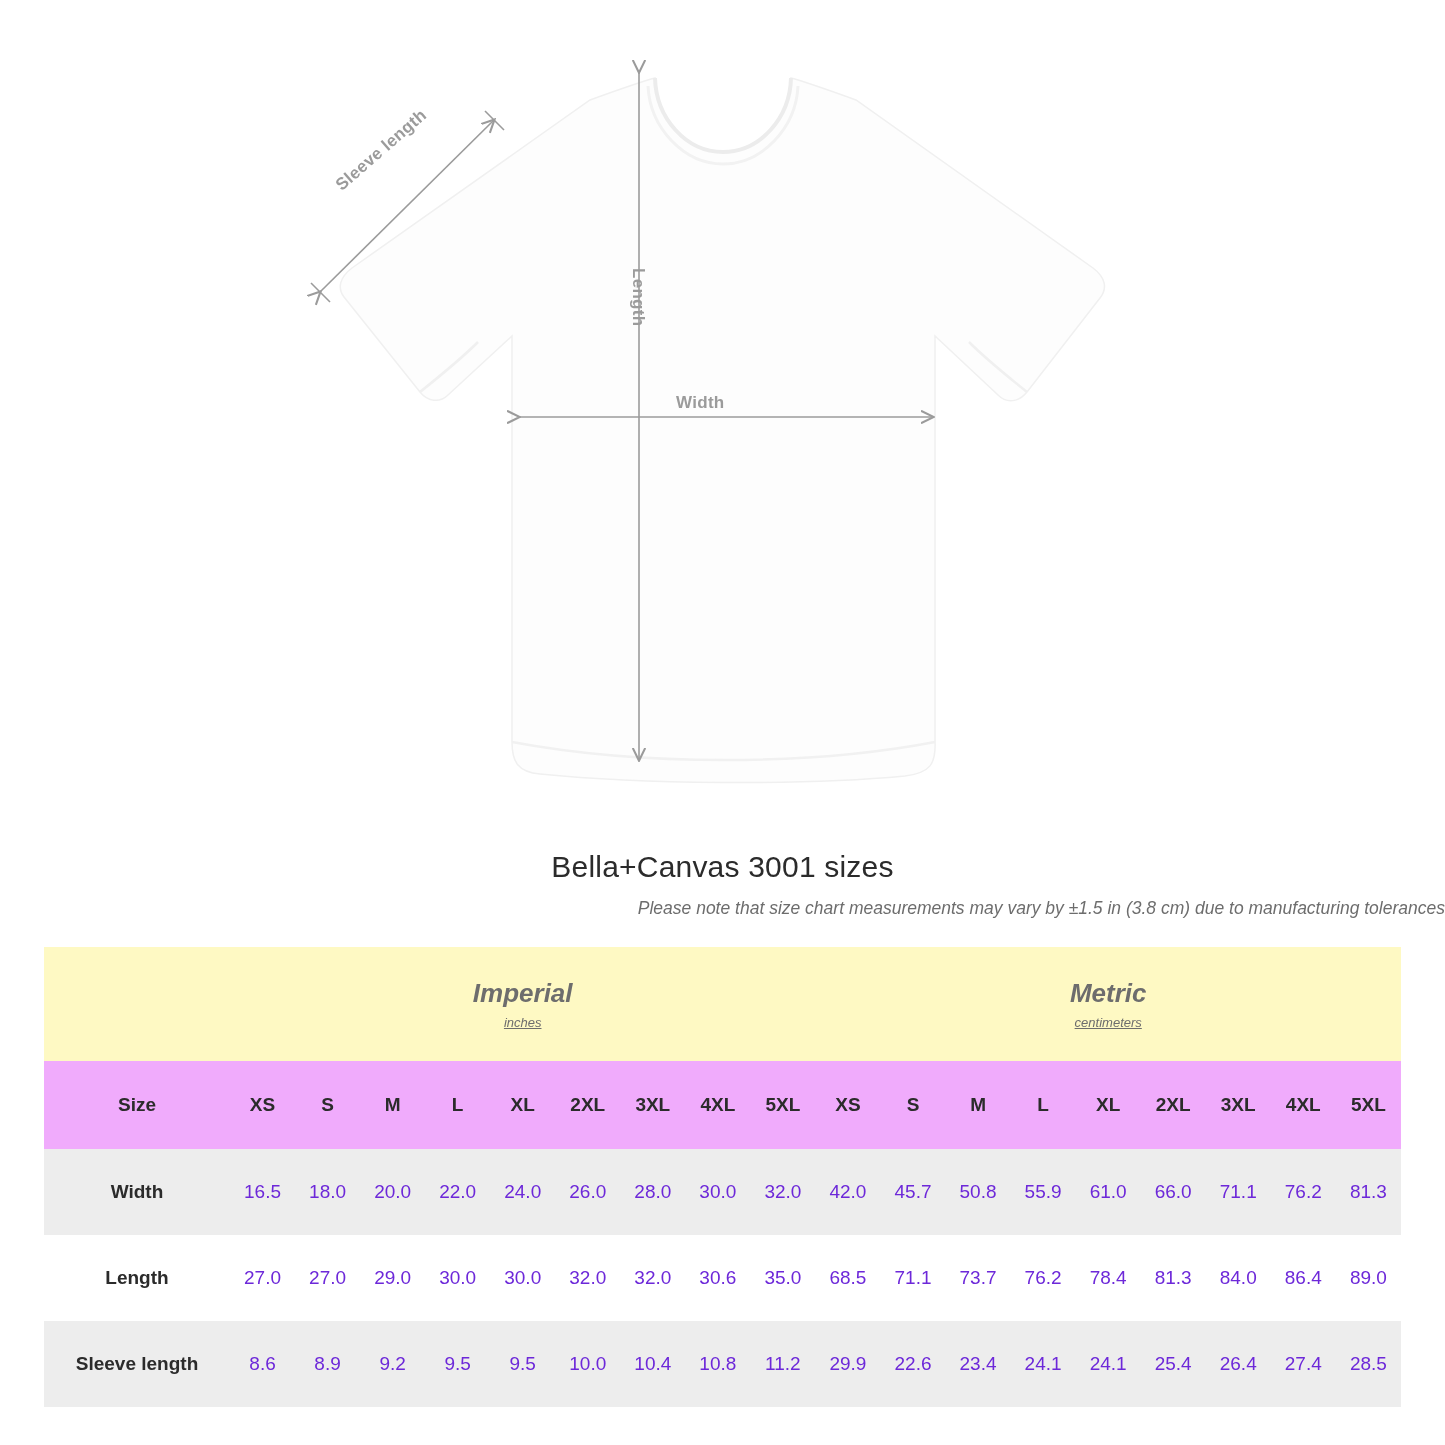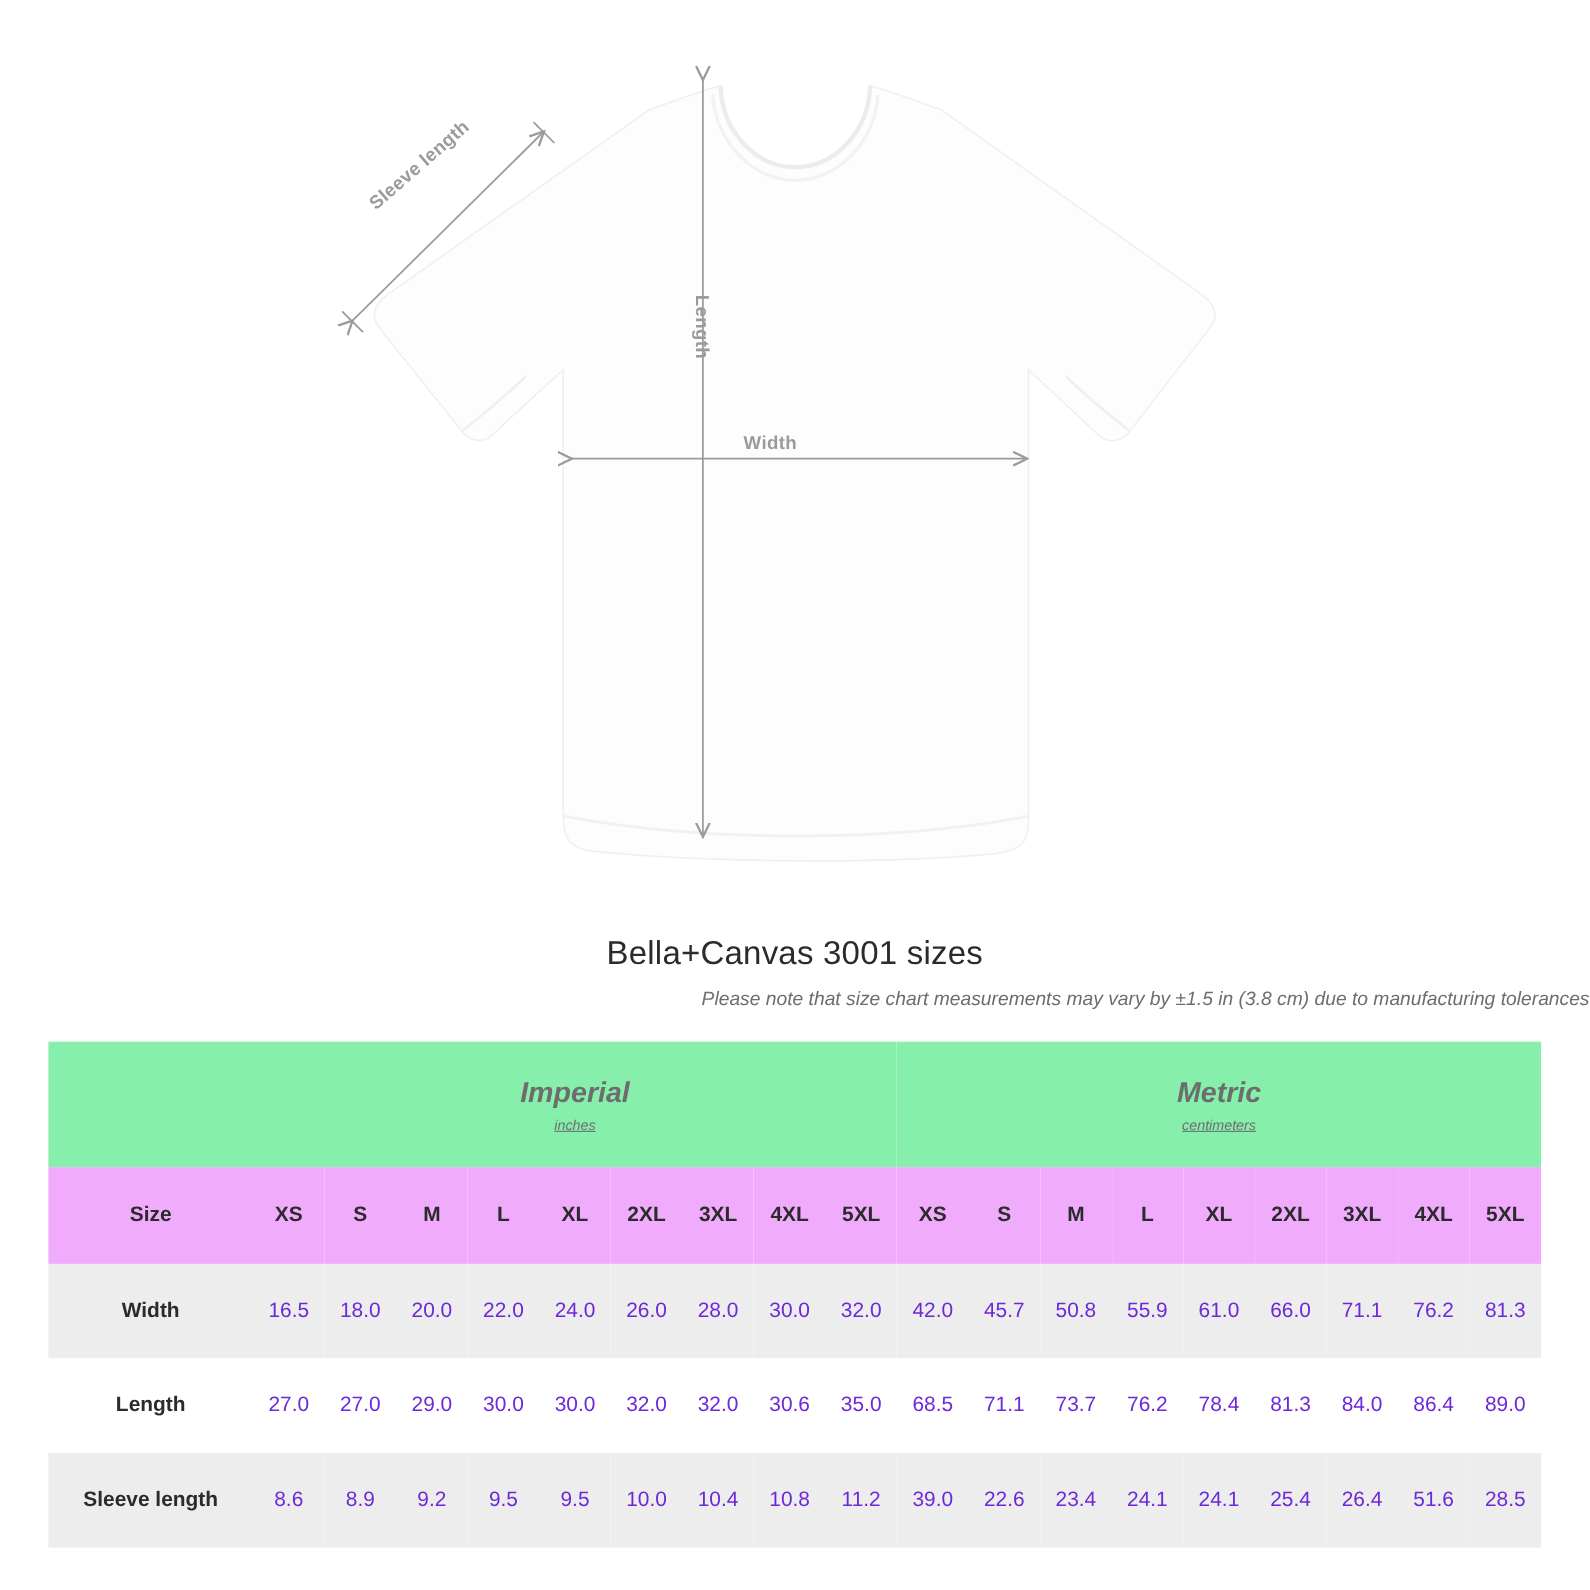--- a/index.html
+++ b/index.html
@@ -84,21 +84,21 @@
     table-layout: fixed;
   }
   table.size-table td,
   table.size-table th {
     border: none;
     text-align: center;
     vertical-align: middle;
   }
   
   .unit-band td {
-    background: #86efac;
+    background: #fef9c3;
     height: 112px;
   }
   .unit-title {
     font-size: 26px;
     font-style: italic;
     font-weight: bold;
     color: #6d6d6d;
     line-height: 1.2;
   }
   .unit-sub {
@@ -283,27 +283,27 @@
             <td class="rowhead">Sleeve length</td>
             <td class="cellcol">8.6</td>
             <td class="cellcol">8.9</td>
             <td class="cellcol">9.2</td>
             <td class="cellcol">9.5</td>
             <td class="cellcol">9.5</td>
             <td class="cellcol">10.0</td>
             <td class="cellcol">10.4</td>
             <td class="cellcol">10.8</td>
             <td class="cellcol">11.2</td>
-            <td class="cellcol">39.0</td>
+            <td class="cellcol">29.9</td>
             <td class="cellcol">22.6</td>
             <td class="cellcol">23.4</td>
             <td class="cellcol">24.1</td>
             <td class="cellcol">24.1</td>
             <td class="cellcol">25.4</td>
             <td class="cellcol">26.4</td>
-            <td class="cellcol">51.6</td>
+            <td class="cellcol">27.4</td>
             <td class="cellcol">28.5</td>
           </tr>
         </tbody>
     </table>
   </div>
 
 </div>
 
 </body></html>

